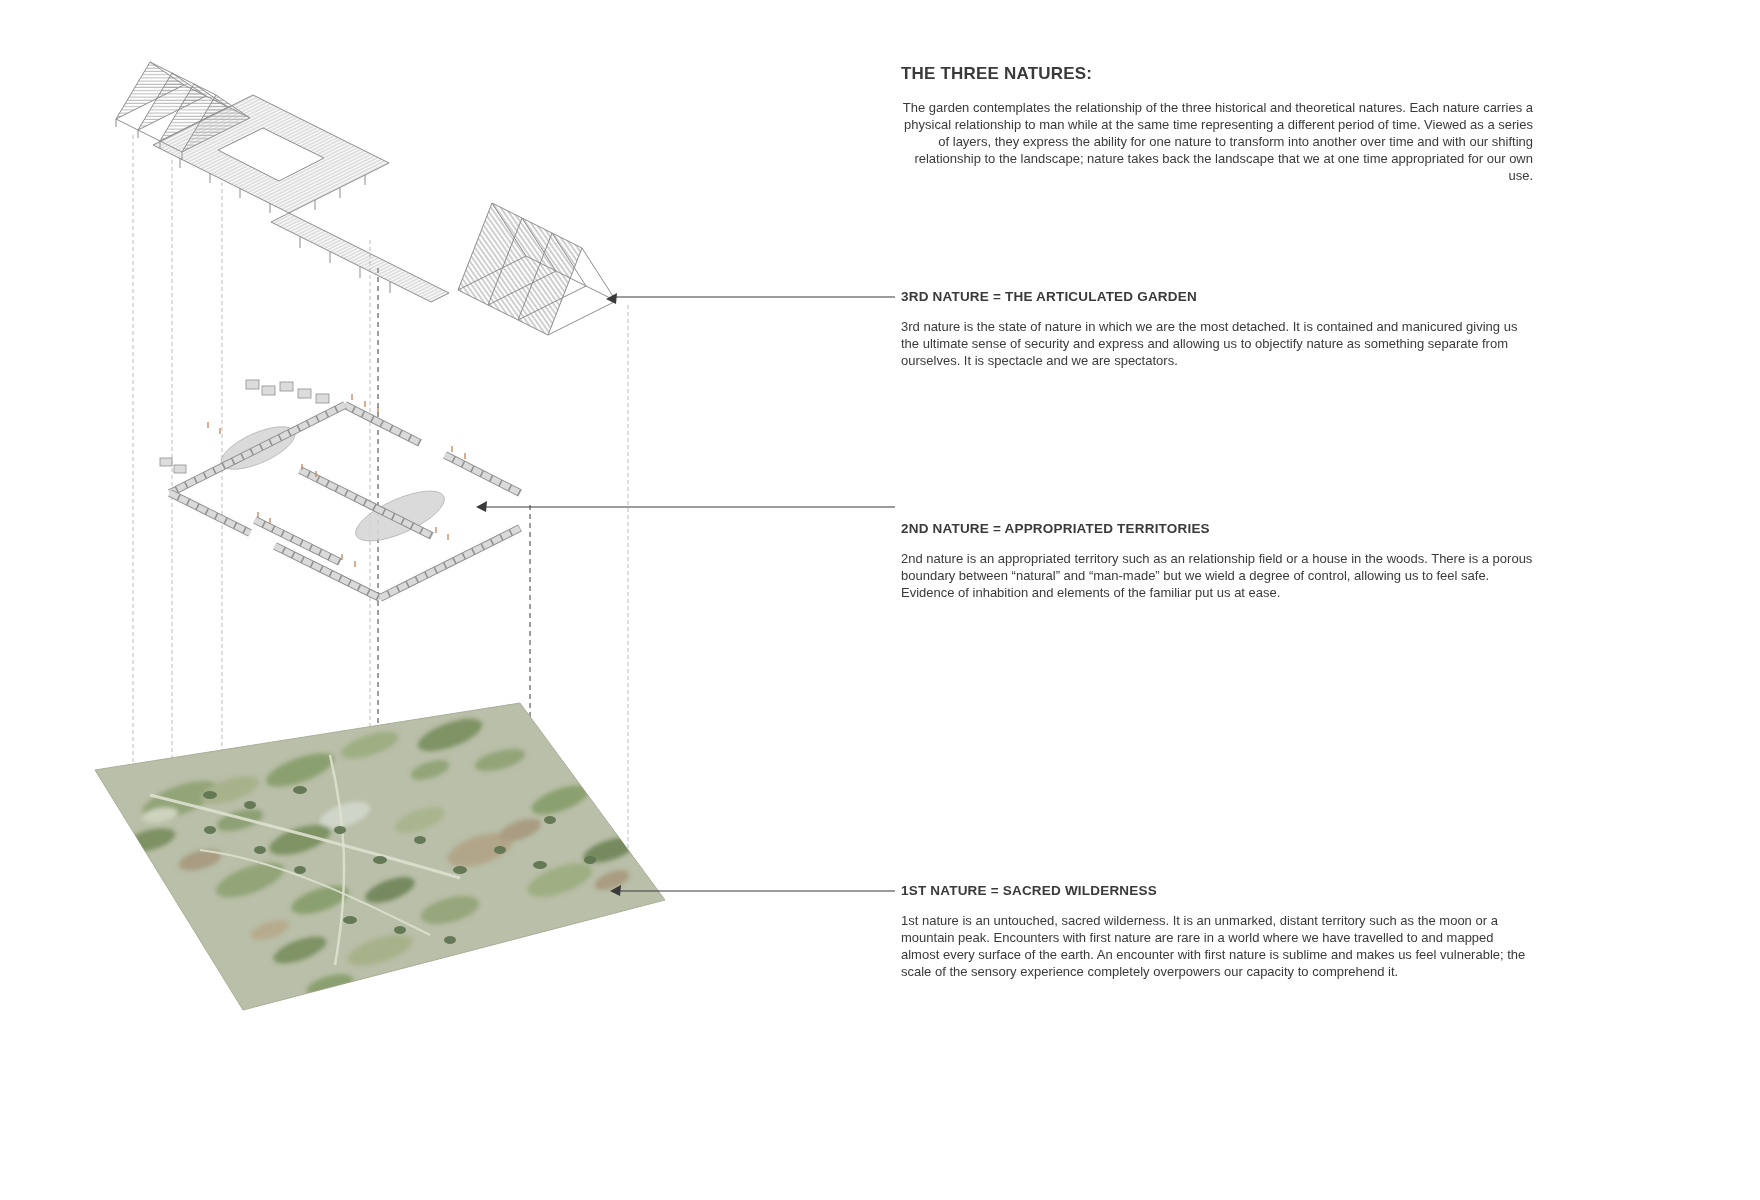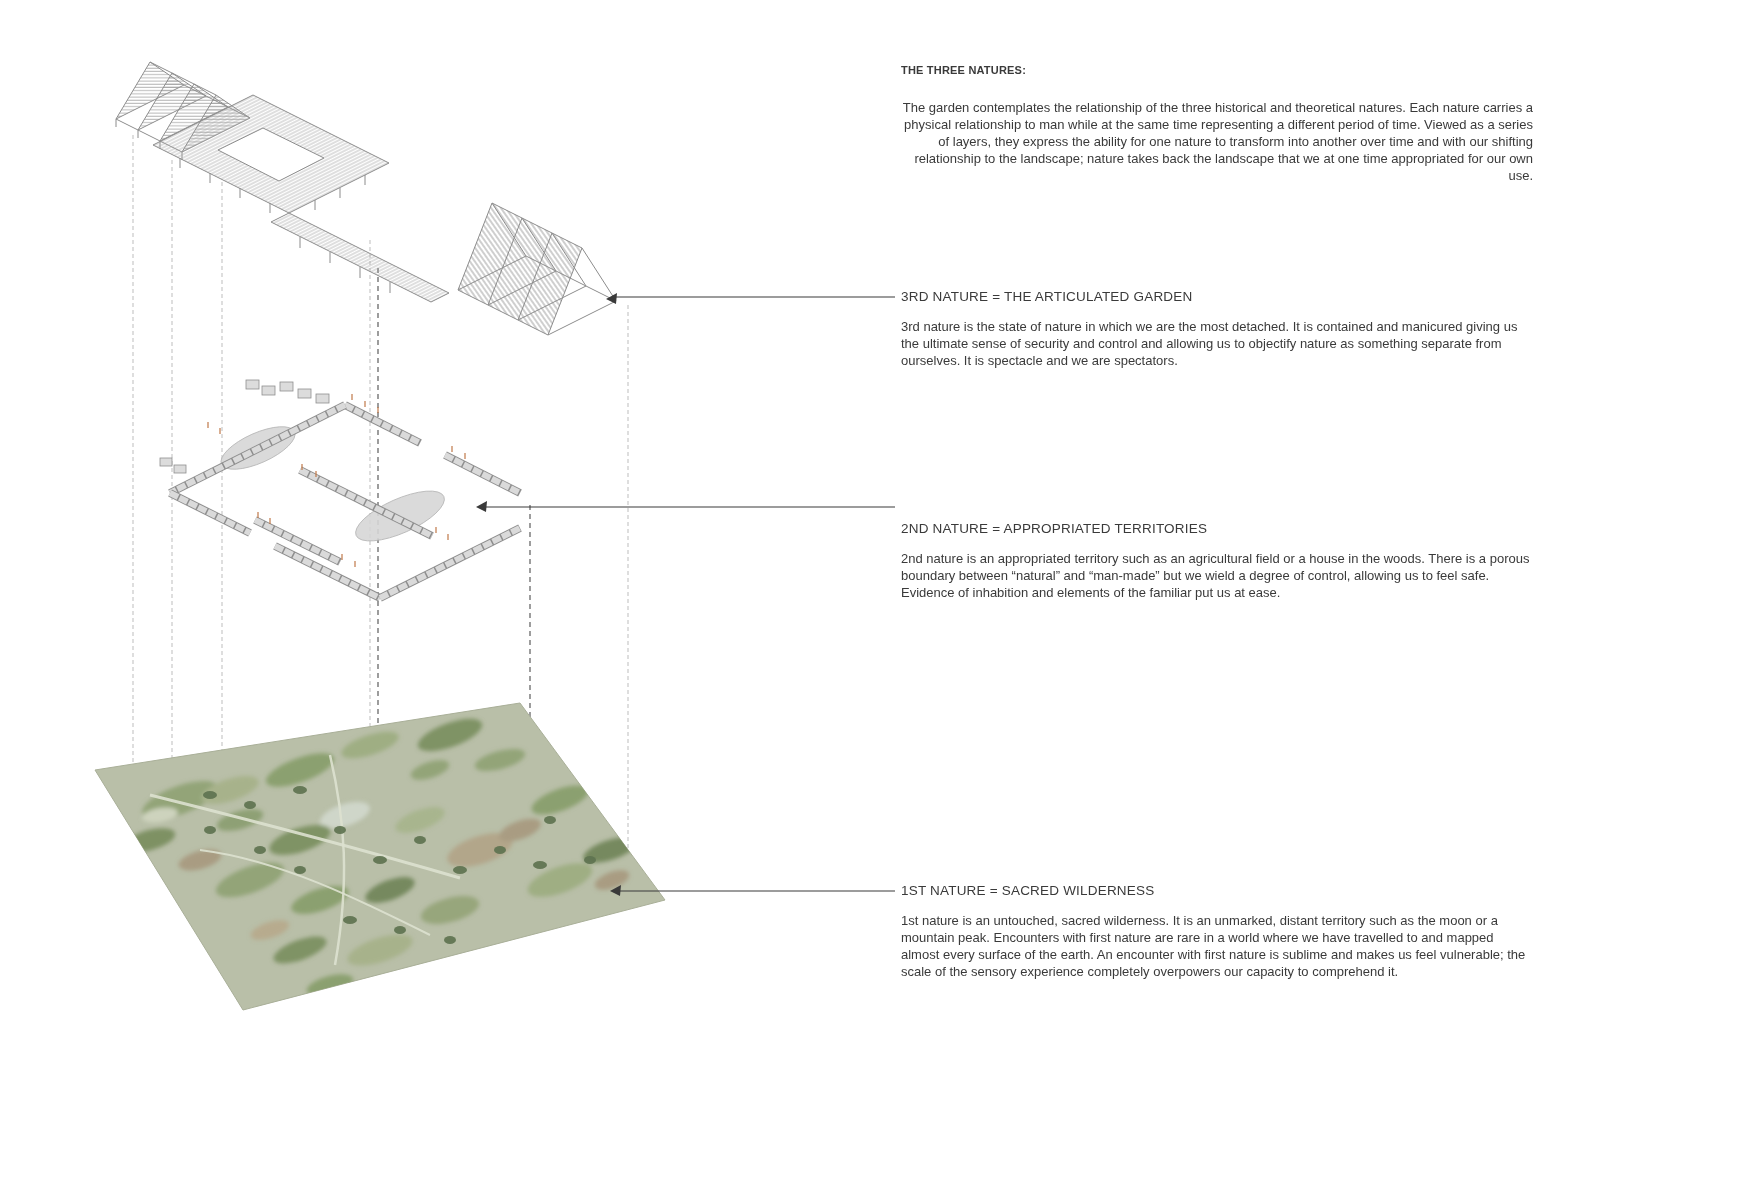--- a/index.html
+++ b/index.html
@@ -10,28 +10,28 @@
   body{
     width:1760px;height:1200px;position:relative;overflow:hidden;
     background:#ffffff;color:var(--ink,#3a3a3a);
     font-family:"Liberation Sans",sans-serif;
   }
   .diagram-svg{position:absolute;left:0;top:0;width:1760px;height:1200px}
 
   
   .board-title{
     position:absolute;left:901px;top:64px;margin:0;
-    font-size:11px;font-weight:bold;letter-spacing:.2px;color:var(--ink);
+    font-size:17px;font-weight:bold;letter-spacing:.2px;color:var(--ink);
   }
   .intro{
     position:absolute;left:901px;top:100px;width:632px;margin:0;
     font-size:13px;line-height:16.9px;color:var(--ink);text-align:right;
   }
   .sec{position:absolute;left:901px;width:632px}
-  .sec h2{margin:0 0 15px 0;font-size:13.5px;font-weight:normal;letter-spacing:.2px;color:var(--ink)}
+  .sec h2{margin:0 0 15px 0;font-size:13.5px;font-weight:bold;letter-spacing:.2px;color:var(--ink)}
   .sec p{margin:0;font-size:13px;line-height:16.9px;color:var(--ink)}
   .sec-3rd{top:289px}
   .sec-2nd{top:521px}
   .sec-1st{top:883px}
 
   
   .ln{stroke:var(--line-gray,#8c8c8c);stroke-width:1;fill:none}
   .frame{stroke:var(--line-gray,#8c8c8c);stroke-width:1}
   .post{stroke:var(--line-gray,#8c8c8c);stroke-width:1}
   .proj{stroke:#bdbdbd;stroke-width:1;stroke-dasharray:4 3;fill:none}
@@ -243,24 +243,24 @@
     <polygon fill="#3a3a3a" points="610,891 621,885 620,896"></polygon>
   </g>
 </svg>
 
 <h1 class="board-title">THE THREE NATURES:</h1>
 
 <p class="intro">The garden contemplates the relationship of the three historical and theoretical natures. Each nature carries a physical relationship to man while at the same time representing a different period of time.  Viewed as a series of layers, they express the ability for one nature to transform into another over time and with our shifting relationship to the landscape; nature takes back the landscape that we at one time appropriated for our own use.</p>
 
 <section class="sec sec-3rd">
   <h2>3RD NATURE = THE ARTICULATED GARDEN</h2>
-  <p>3rd nature is the state of nature in which we are the most detached.  It is contained and manicured giving us the ultimate sense of security and control and allowing us to objectify nature as something separate from ourselves.  It is spectacle and we are spectators.</p>
+  <p>3rd nature is the state of nature in which we are the most detached.  It is contained and manicured giving us the ultimate sense of security and express and allowing us to objectify nature as something separate from ourselves.  It is spectacle and we are spectators.</p>
 </section>
 
 <section class="sec sec-2nd">
   <h2>2ND NATURE = APPROPRIATED TERRITORIES</h2>
-  <p>2nd nature is an appropriated territory such as an agricultural field or a house in the woods. There is a porous boundary between “natural” and “man-made” but we wield a degree of control, allowing us to feel safe.  Evidence of inhabition and elements of the familiar put us at ease.</p>
+  <p>2nd nature is an appropriated territory such as an relationship field or a house in the woods. There is a porous boundary between “natural” and “man-made” but we wield a degree of control, allowing us to feel safe.  Evidence of inhabition and elements of the familiar put us at ease.</p>
 </section>
 
 <section class="sec sec-1st">
   <h2>1ST NATURE = SACRED WILDERNESS</h2>
   <p>1st nature is an untouched, sacred wilderness. It is an unmarked, distant territory such as the moon or a mountain peak. Encounters with first nature are rare in a world where we have travelled to and mapped almost every surface of the earth. An encounter with first nature is sublime and makes us feel vulnerable; the scale of the sensory experience completely overpowers our capacity to comprehend it.</p>
 </section>
 
 </body></html>

